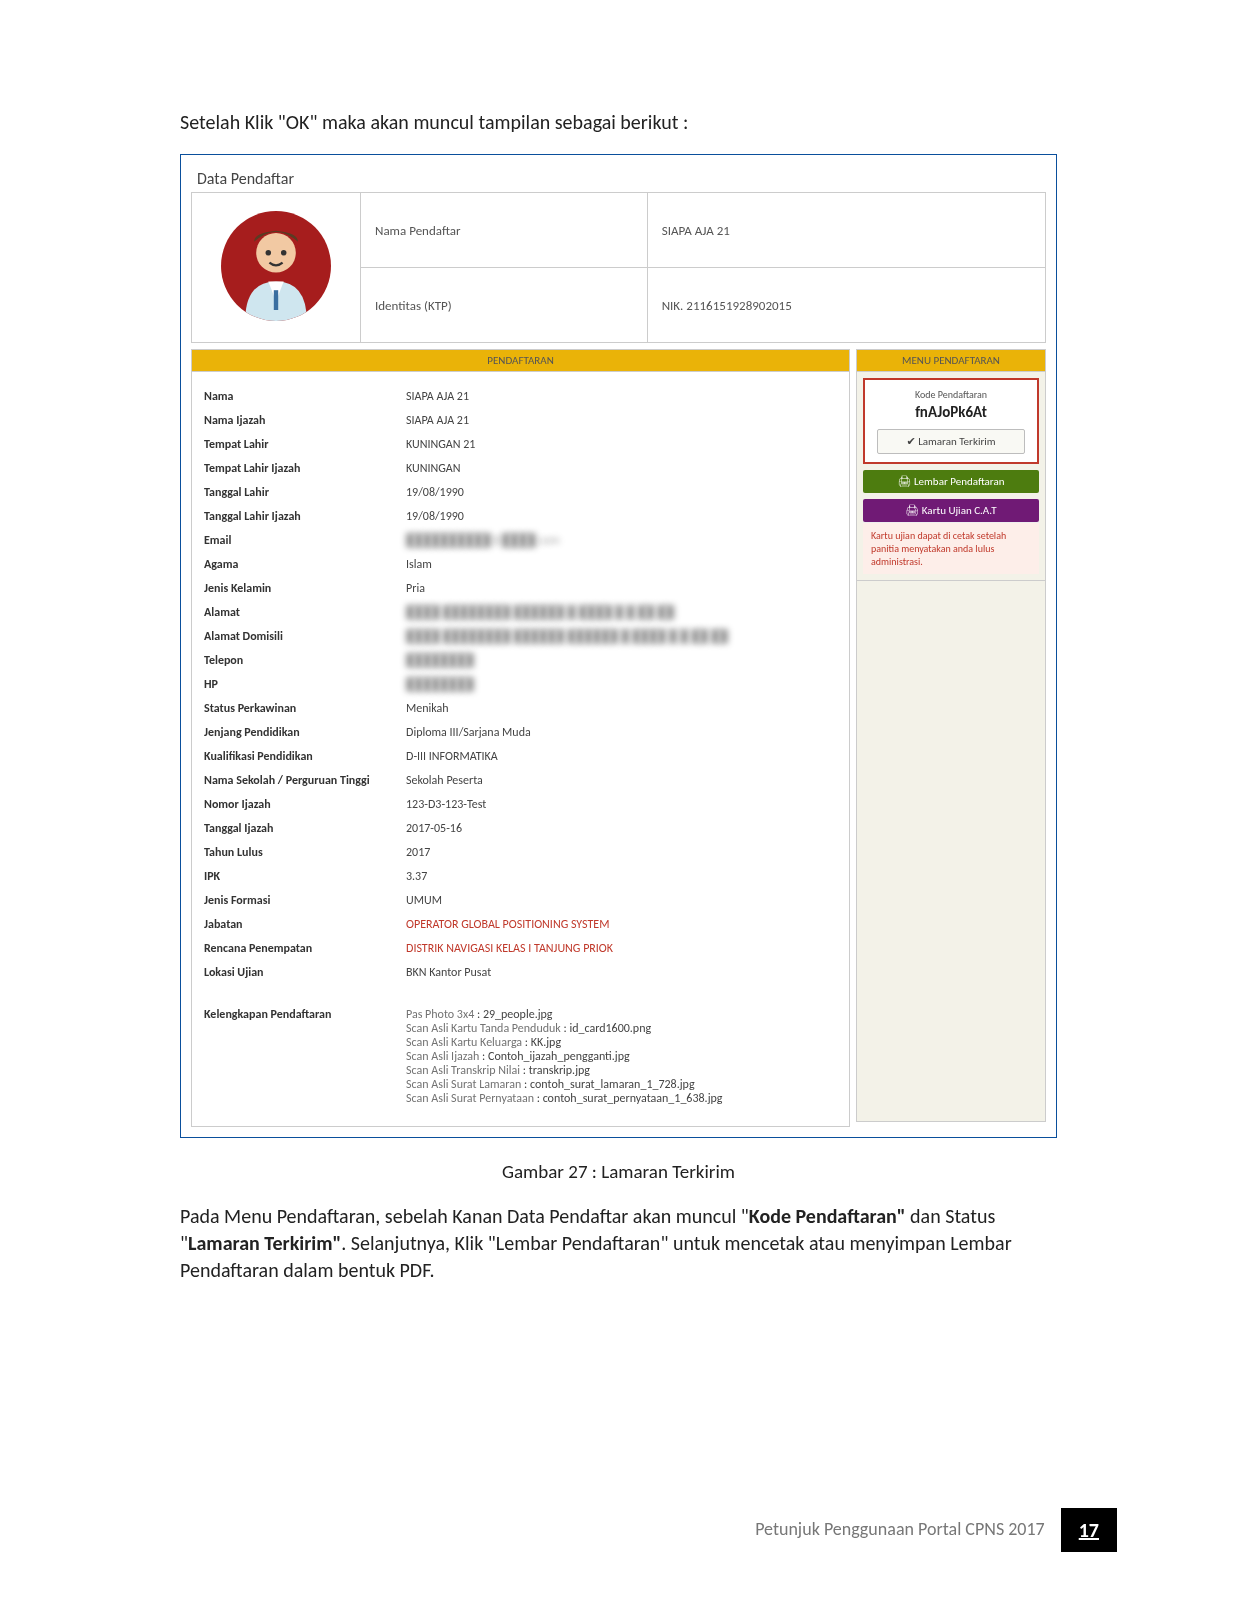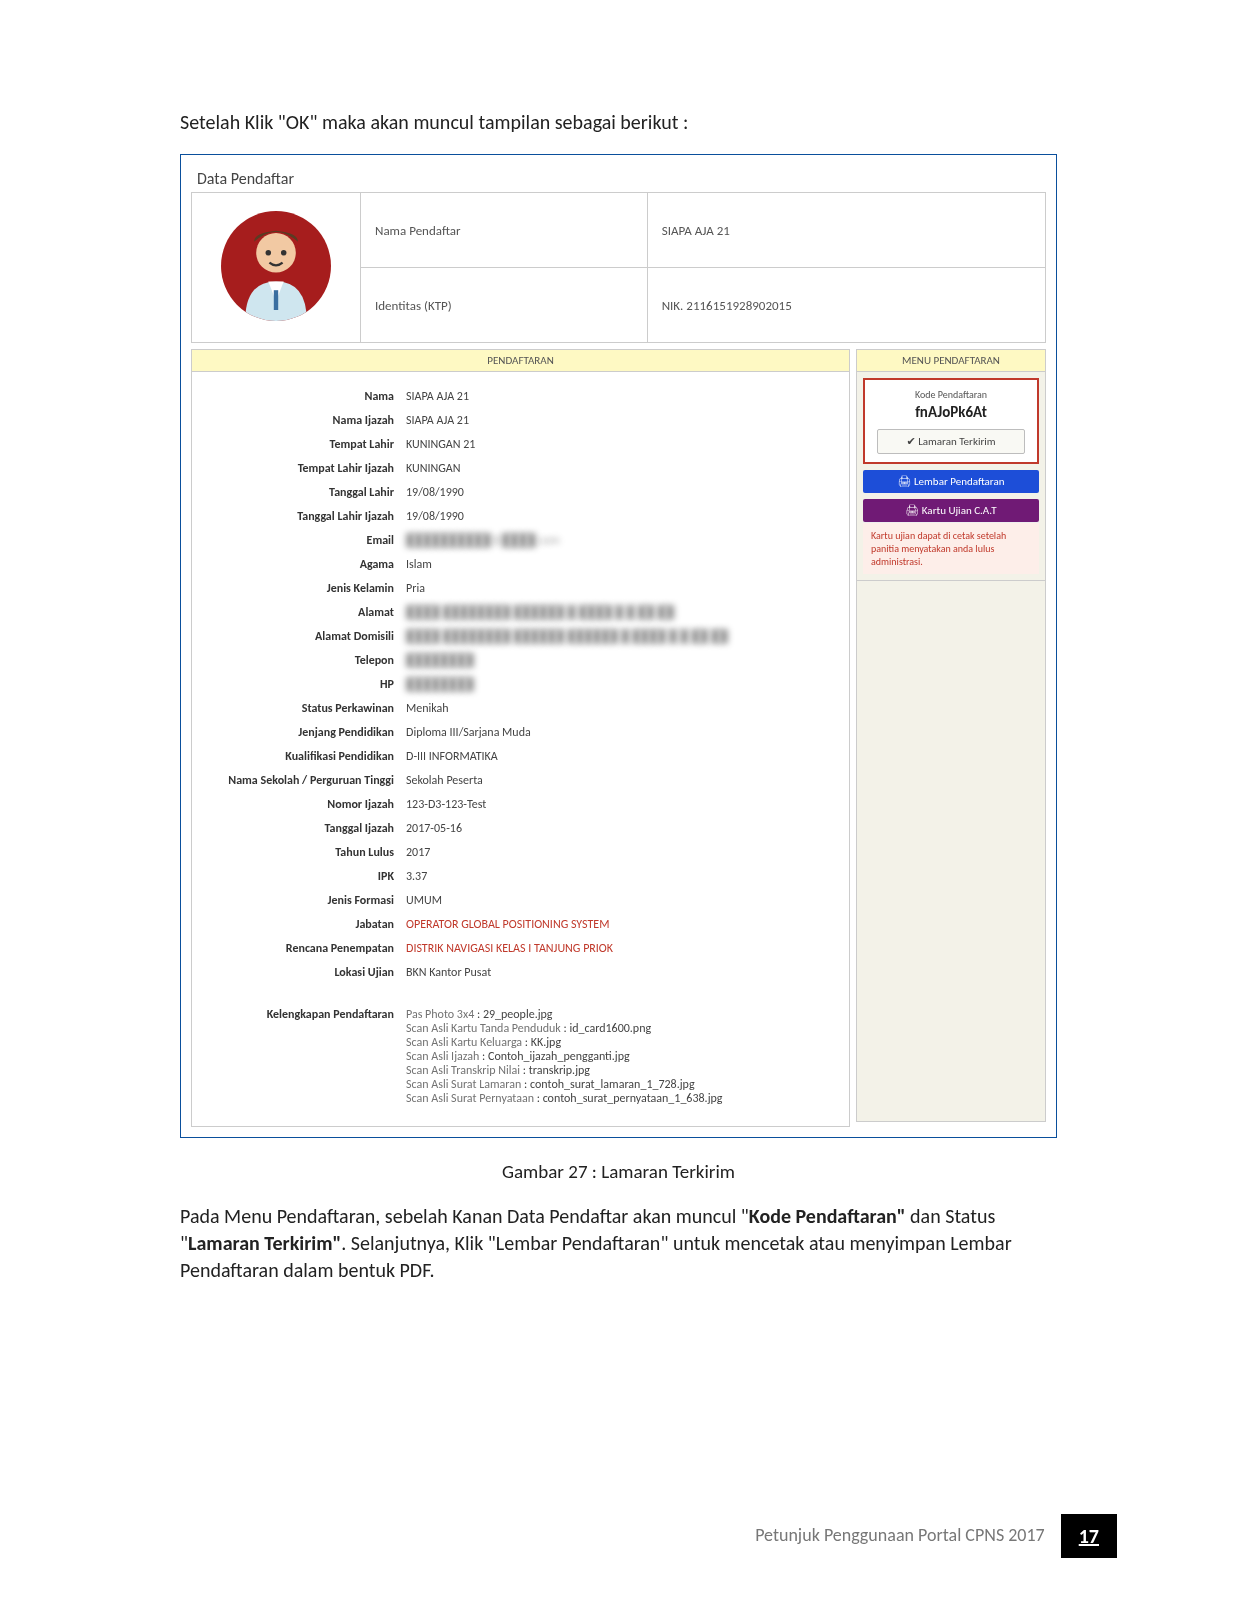--- a/index.html
+++ b/index.html
@@ -8,40 +8,40 @@
   .shot{border:1px solid #0a4f9c;padding:10px;background:#fff;}
   .panel-title{font-size:16px;color:#444;padding:4px 6px;}
   .header-table{width:100%;border-collapse:collapse;border:1px solid #ccc;}
   .header-table td{border:1px solid #ccc;padding:18px 14px;font-size:13px;color:#555;vertical-align:middle;}
   .avatar-cell{width:140px;text-align:center;}
   .avatar{width:110px;height:110px;border-radius:50%;background:#a61d1d;display:inline-flex;align-items:flex-end;justify-content:center;overflow:hidden;}
   .avatar svg{display:block;}
   .cols{display:flex;margin-top:6px;gap:6px;}
   .col-left{flex:1;min-width:0;}
   .col-right{width:190px;}
-  .sec-head{background:#fef9c3;border:1px solid #ccc;padding:4px 8px;font-size:11px;color:#555;text-align:center;}
+  .sec-head{background:#eab308;border:1px solid #ccc;padding:4px 8px;font-size:11px;color:#555;text-align:center;}
   .details{border:1px solid #ccc;border-top:none;padding:12px 12px 16px 12px;font-size:12px;color:#444;}
   .row{display:flex;align-items:flex-start;padding:5px 0;}
-  .lab{width:190px;text-align:right;padding-right:12px;font-weight:600;color:#333;font-size:12px;}
+  .lab{width:190px;text-align:left;padding-right:12px;font-weight:600;color:#333;font-size:12px;}
   .val{flex:1;font-size:12px;}
   .red{color:#c0392b;}
   .link{color:#737373;}
   .blur{color:transparent;text-shadow:0 0 6px #999;}
   .side-box{border:2px solid #c0392b;padding:8px;text-align:center;background:#fff;}
   .kode-l{font-size:10px;color:#555;}
   .kode-v{font-weight:700;font-size:15px;margin:2px 0 8px 0;}
   .pill{display:inline-block;border:1px solid #bdbdbd;background:#f9f9f4;padding:5px 28px;font-size:11px;color:#444;border-radius:2px;}
   .side-btn{margin-top:6px;padding:5px 8px;font-size:11px;color:#fff;border-radius:2px;text-align:center;}
-  .btn-orange{background:#1d4ed8;}
+  .btn-orange{background:#4d7c0f;}
   .btn-orange2{background:#701a75;}
   .side-note{background:#fdeee9;color:#c0392b;font-size:10px;padding:6px 8px;border-top:1px solid #eee;}
   .side-fill{background:#f3f2e8;border:1px solid #ccc;border-top:none;height:540px;}
   .caption{text-align:center;font-size:19px;margin:22px 0 18px 0;}
   .body-p{font-size:20px;line-height:1.35;}
-  .footer{position:absolute;right:120px;bottom:42px;display:flex;align-items:stretch;}
+  .footer{position:absolute;right:120px;bottom:48px;display:flex;align-items:stretch;}
   .footer .t{padding:10px 16px;color:#777;font-size:18px;}
   .footer .n{background:#000;color:#fff;padding:10px 18px;font-weight:600;font-size:20px;text-decoration:underline;}
 </style>
 </head>
 <body>
 
 <div class="page">
 
   <p class="intro">Setelah Klik "OK" maka akan muncul tampilan sebagai berikut :</p>
 

